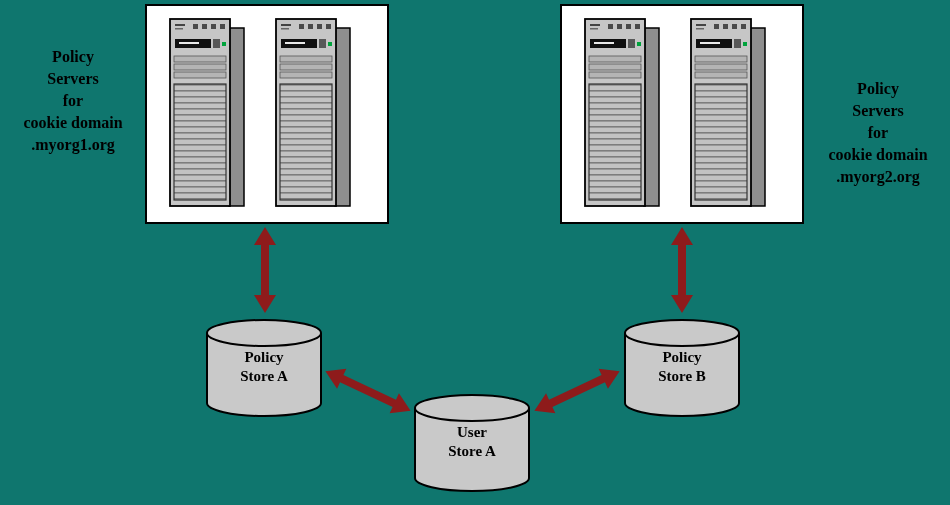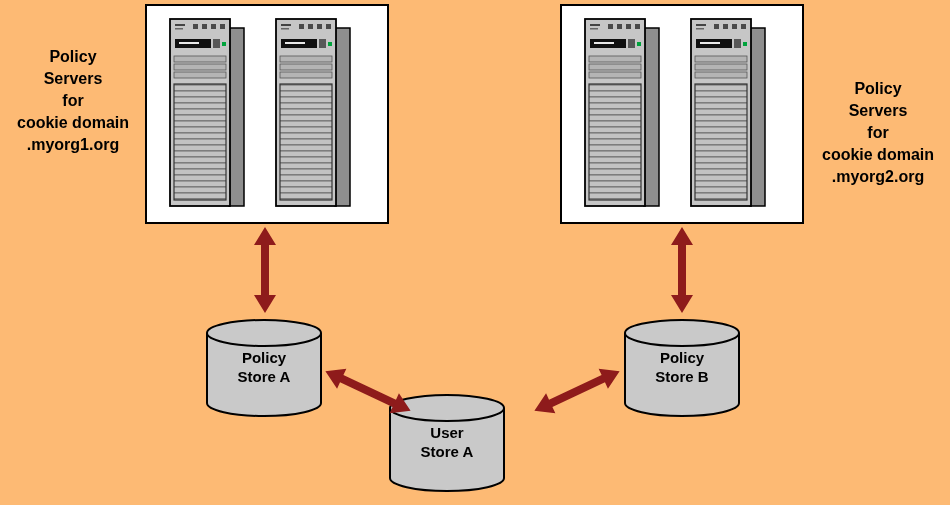--- a/index.html
+++ b/index.html
@@ -1,20 +1,20 @@
 <!DOCTYPE html>
 <html><head>
 <meta charset="utf-8">
 <style>
   html,body{margin:0;padding:0;background:#fff;}
   #stage{
     position:relative;
     width:950px;height:505px;
-    background:#fdba74;
-    font-family:Liberation Sans, sans-serif;
+    background:#0f766e;
+    font-family:Liberation Serif, serif;
     overflow:hidden;
   }
   .server-box{
     position:absolute;
     width:244px;height:220px;
     background:#ffffff;
     border:2px solid #000;
     box-sizing:border-box;
   }
   #box-left{left:145px;top:4px;}
@@ -31,21 +31,21 @@
   .cylinder{
     position:absolute;width:118px;height:100px;
   }
   .cyl-label{
     position:absolute;left:0;top:30px;width:100%;
     text-align:center;font-size:15px;font-weight:bold;color:#000;
     line-height:19px;white-space:pre-line;
   }
   #store-policy-a{left:205px;top:318px;}
   #store-policy-b{left:623px;top:318px;}
-  #store-user-a{left:388px;top:393px;}
+  #store-user-a{left:413px;top:393px;}
   .arrow{position:absolute;z-index:5;}
   #arrow-left-v{left:252px;top:226px;}
   #arrow-right-v{left:669px;top:226px;}
   #arrow-diag-left{left:320px;top:378px;transform:rotate(25deg);}
   #arrow-diag-right{left:529px;top:378px;transform:rotate(-25deg);}
 </style>
 </head>
 <body>
 
 <div id="stage">

